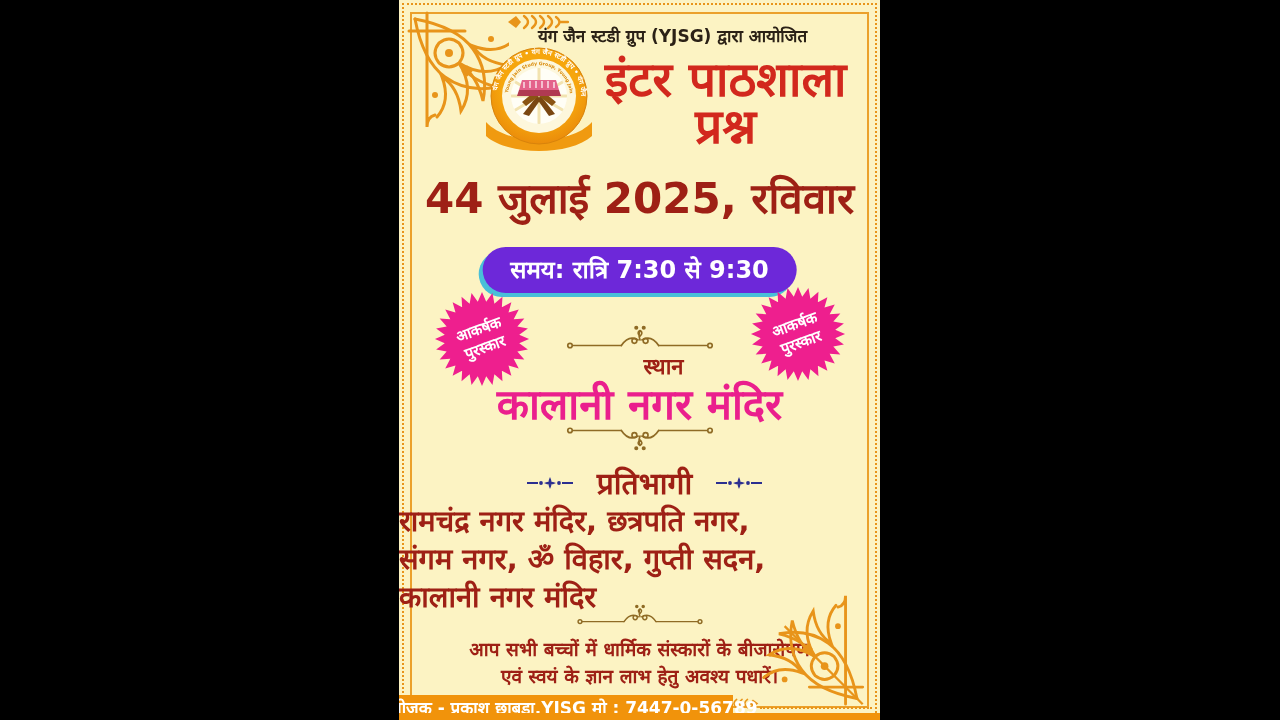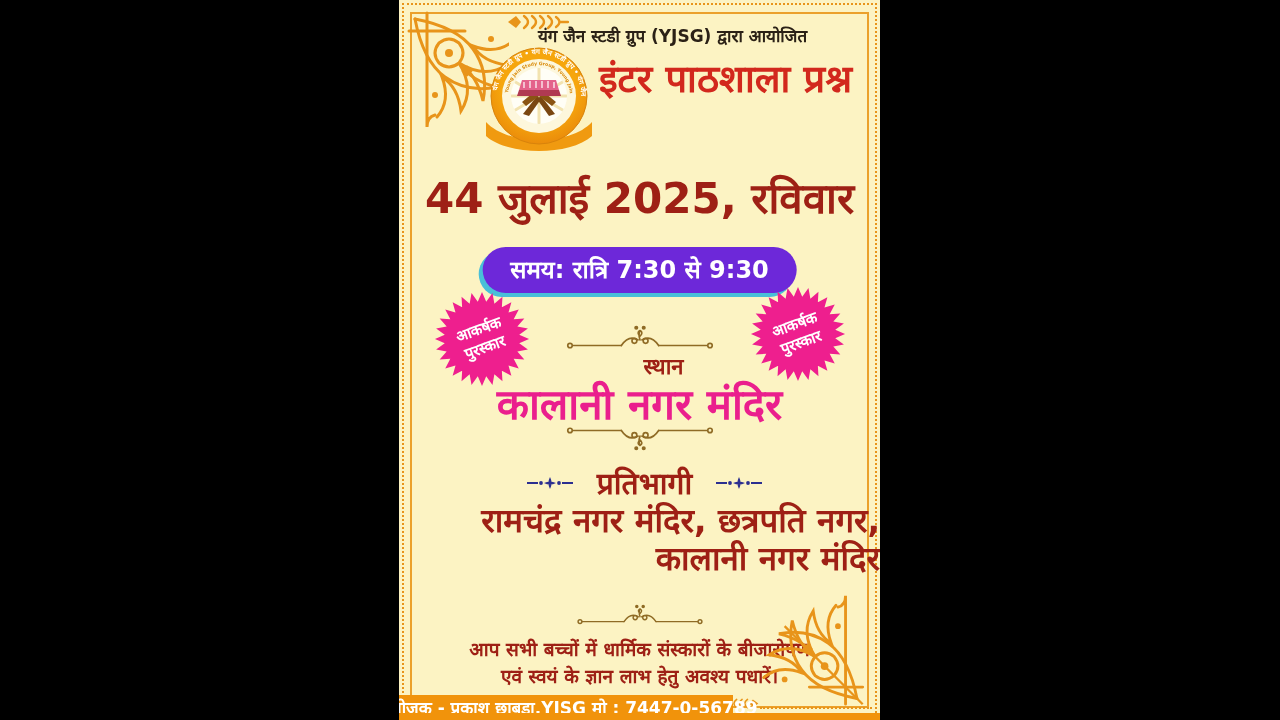--- a/index.html
+++ b/index.html
@@ -5,21 +5,21 @@
   html,body{margin:0;padding:0;background:#000;}
   .stage{position:relative;width:1280px;height:720px;background:#000;overflow:hidden;
          font-family:"DejaVu Sans","Liberation Sans",sans-serif;}
   .poster{position:absolute;left:399px;top:0;width:481px;height:720px;background:#FCF3C3;overflow:hidden;}
   .frame-dotted{position:absolute;left:3px;right:3px;top:3px;bottom:3px;border:2px dotted #E8941A;z-index:2;}
   .frame-solid{position:absolute;left:11px;right:11px;top:12px;bottom:12px;border:2px solid #EBA02B;z-index:2;}
   .organizer{position:absolute;left:80px;right:14px;top:24px;text-align:center;
              font-size:17px;font-weight:bold;color:#2B2116;z-index:3;}
   .logo-svg{position:absolute;left:79px;top:44px;width:122px;height:112px;z-index:3;}
   .title{position:absolute;left:182px;right:10px;top:56px;text-align:center;color:#D2281D;
-         font-weight:bold;font-size:38px;line-height:47px;z-index:3;}
+         font-weight:bold;font-size:48px;line-height:47px;z-index:3;}
   .date{position:absolute;left:0;right:0;top:168px;text-align:center;color:#9E2015;
         font-weight:bold;font-size:42px;white-space:nowrap;z-index:3;}
   .pill{position:absolute;top:247px;left:50%;transform:translateX(-50%);background:#6d28d9;
         color:#fff;font-weight:bold;font-size:24px;padding:5px 28px 8px;border-radius:26px;
         box-shadow:-4px 4px 0 #49BFD8;white-space:nowrap;z-index:3;}
   .badge{position:absolute;width:96px;height:96px;z-index:3;}
   .badge-l{left:35px;top:291px;}
   .badge-r{left:351px;top:286px;}
   .badge svg{position:absolute;inset:0;width:100%;height:100%;}
   .badge-text{position:absolute;inset:0;display:flex;flex-direction:column;align-items:center;
@@ -29,22 +29,22 @@
   .div1{top:325px;}
   .div2{top:423px;transform:translateX(-50%) scaleY(-1);}
   .div3{top:604px;width:140px;height:24px;}
   .venue-label{position:absolute;left:0;right:0;top:350px;text-align:center;color:#9E2015;
                font-weight:bold;font-size:22px;z-index:3;margin-left:48px;}
   .venue-name{position:absolute;left:0;right:0;top:374px;text-align:center;color:#EA1F8D;
               font-weight:bold;font-size:42px;white-space:nowrap;z-index:3;}
   .part-head{position:absolute;left:0;right:0;top:462px;display:flex;align-items:center;
              justify-content:center;gap:24px;z-index:3;padding-left:10px;}
   .part-head-label{color:#9E2015;font-weight:bold;font-size:30px;}
-  .part-lines{position:absolute;left:0;right:0;top:502px;text-align:right;color:#9E2015;
-              font-weight:bold;font-size:33px;line-height:38px;z-index:3;}
+  .part-lines{position:absolute;left:0;right:0;top:502px;text-align:left;color:#9E2015;
+              font-weight:bold;font-size:29px;line-height:38px;z-index:3;}
   .closing{position:absolute;left:0;right:0;text-align:center;color:#9E2015;font-weight:bold;
            font-size:19px;z-index:3;}
   .close1{top:636px;}
   .close2{top:663px;}
   .footer-strip{position:absolute;left:0;right:0;bottom:0;height:7px;background:#F1930B;z-index:5;}
   .footer-bar{position:absolute;left:0;bottom:0;width:334px;height:25px;background:#F1930B;
               display:flex;align-items:center;justify-content:center;z-index:4;}
   .footer-bar span{color:#fff;font-weight:bold;font-size:17px;white-space:nowrap;}
   .corner-tl{position:absolute;left:6px;top:9px;width:104px;height:124px;z-index:3;}
   .corner-br{position:absolute;right:8px;bottom:12px;width:110px;height:118px;z-index:3;}
@@ -198,20 +198,21 @@
           <circle cx="14" cy="7" r="1.9" stroke="none"></circle>
           <path d="M23,1 q3.2,6 0,12 q-3.2,-6 0,-12 M17,7 q6,-3.2 12,0 q-6,3.2 -12,0" stroke="none"></path>
           <circle cx="32" cy="7" r="1.9" stroke="none"></circle>
           <path d="M35,7 H46" stroke-width="2" fill="none"></path>
         </g>
       </svg>
     </div>
 
     <div class="part-lines">
       <div>रामचंद्र नगर मंदिर, छत्रपति नगर,</div>
+      <div>संगम नगर, ॐ विहार, गुप्ती सदन,</div>
       <div>कालानी नगर मंदिर</div>
     </div>
 
     <svg class="divider div3" viewBox="0 0 160 30">
       <g fill="none" stroke="#8F6B25" stroke-width="1.8" stroke-linecap="round">
         <path d="M8,22 H60 M100,22 H152"></path>
         <circle cx="5" cy="22" r="2.4"></circle>
           <circle cx="155" cy="22" r="2.4"></circle>
         <path d="M60,22 q8,-12 18,-6 M100,22 q-8,-12 -18,-6"></path>
         <circle cx="74" cy="17" r="2.6"></circle>

